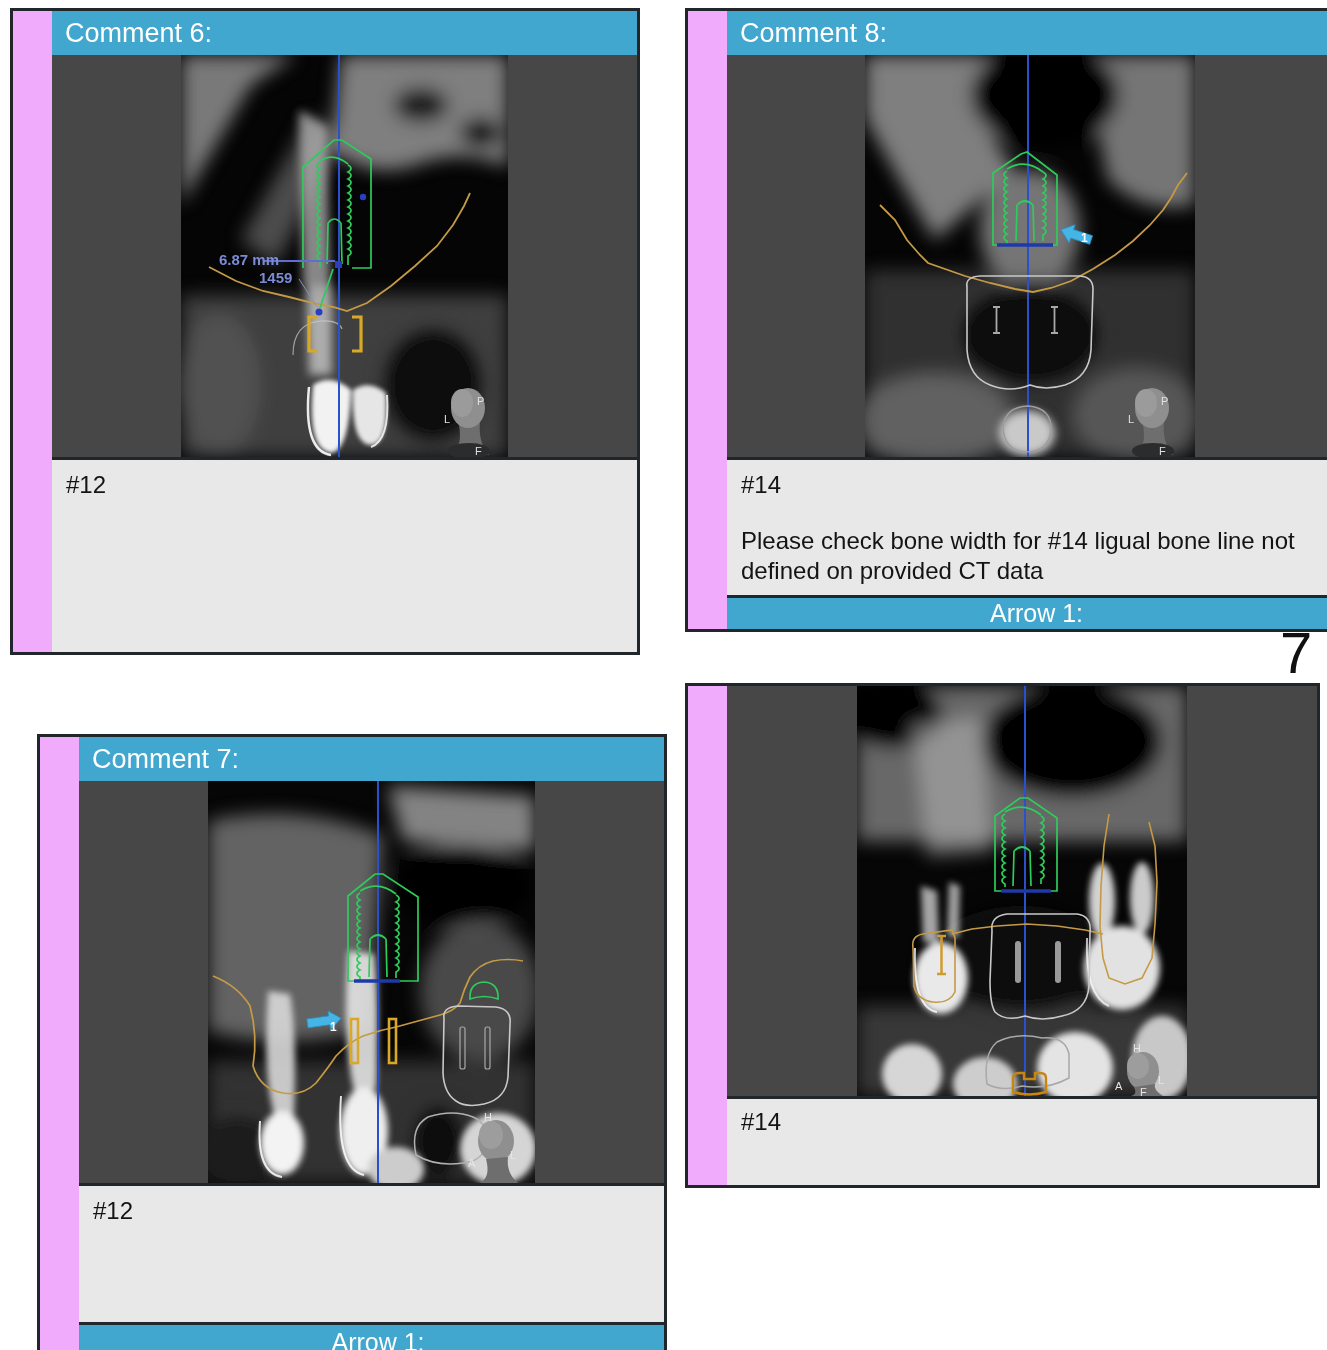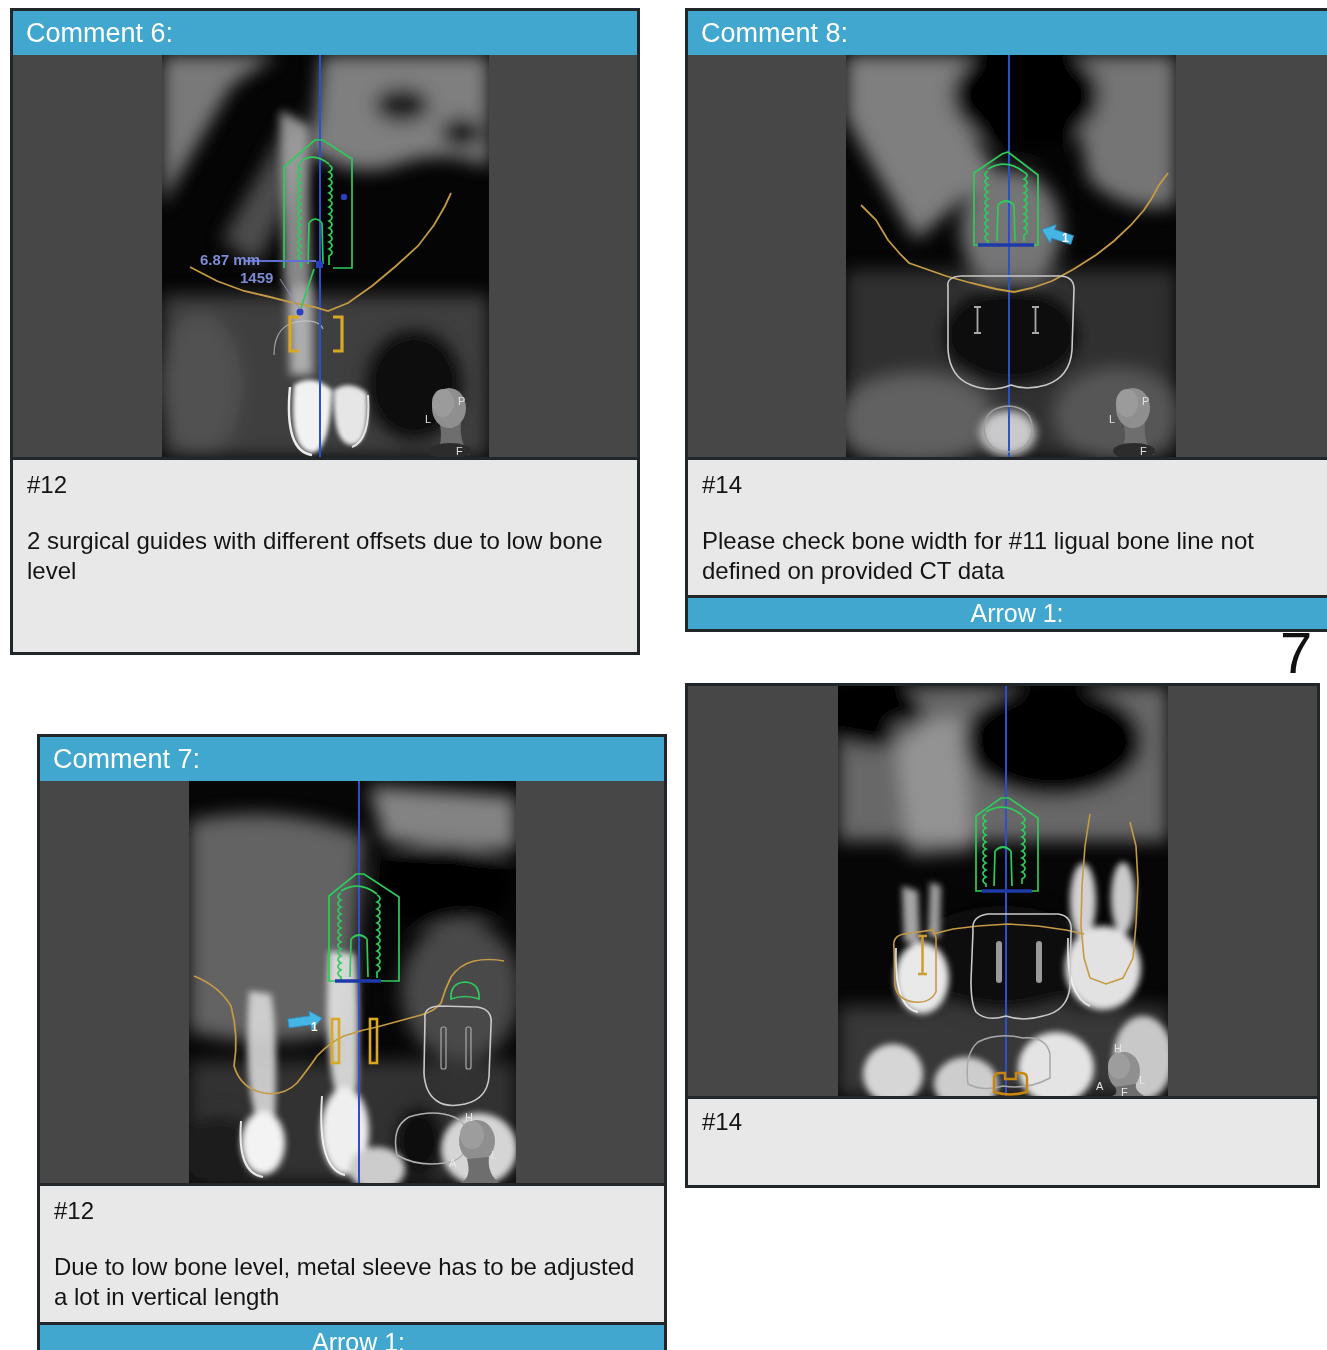--- a/index.html
+++ b/index.html
@@ -1,19 +1,19 @@
 <!DOCTYPE html>
 <html><head>
 <meta charset="utf-8">
 <style>
   html,body{margin:0;padding:0;}
   body{width:1327px;height:1350px;background:#ffffff;position:relative;
        font-family:"Liberation Sans",sans-serif;}
-  .panel{position:absolute;border:3px solid #20262a;background:#737373;
-         display:flex;flex-direction:column;box-sizing:border-box;}
+  .panel{position:absolute;border:3px solid #20262a;background:#f0abfc;
+         display:flex;flex-direction:column;box-sizing:border-box;padding-left:39px;}
   #panel-c6{left:10px;top:8px;width:630px;height:647px;}
   #panel-c8{left:685px;top:8px;width:651px;height:624px;}
   #panel-c7{left:10px;top:734px;width:630px;height:628px;margin-left:27px;}
   #panel-c9{left:685px;top:683px;width:635px;height:505px;}
   .panel-header{flex:0 0 44px;background:#41a7cf;color:#ffffff;display:flex;
                 align-items:center;padding-left:13px;font-size:27px;}
   .image-area{flex:0 0 auto;background:#474747;display:flex;justify-content:center;
               overflow:hidden;}
   .text-area{flex:1 1 auto;background:#e8e8e8;color:#141414;
              padding:10px 14px 0 14px;font-size:24px;line-height:1.26;
@@ -95,21 +95,20 @@
         <ellipse cx="287" cy="353" rx="17" ry="20" fill="#8f8f8f"></ellipse>
         <ellipse cx="281" cy="348" rx="11" ry="14" fill="#9b9b9b"></ellipse>
         <text x="296" y="350" fill="#e0e0e0" font-size="11">P</text>
         <text x="263" y="368" fill="#e0e0e0" font-size="11">L</text>
         <text x="294" y="400" fill="#e0e0e0" font-size="11">F</text>
       </g>
     </svg>
   </div>
   <div class="text-area">
     <div class="tooth">#12</div>
-    <div>2 surgical guides with different offsets due to low bone level</div>
   </div>
 </section>
 
 <section class="panel" id="panel-c8">
   <div class="panel-header">
     <span>Comment 8:</span>
   </div>
   <div class="image-area" style="flex-basis:402px">
     <svg width="330" height="402" viewBox="0 0 330 402">
       <defs>
@@ -162,21 +161,21 @@
         <ellipse cx="287" cy="353" rx="17" ry="20" fill="#8f8f8f"></ellipse>
         <ellipse cx="281" cy="348" rx="11" ry="14" fill="#9b9b9b"></ellipse>
         <text x="296" y="350" fill="#e0e0e0" font-size="11">P</text>
         <text x="263" y="368" fill="#e0e0e0" font-size="11">L</text>
         <text x="294" y="400" fill="#e0e0e0" font-size="11">F</text>
       </g>
     </svg>
   </div>
   <div class="text-area">
     <div class="tooth">#14</div>
-    <div>Please check bone width for #11 ligual bone line not defined on provided CT data</div>
+    <div>Please check bone width for #14 ligual bone line not defined on provided CT data</div>
   </div>
   <div class="arrow-bar">
     <span>Arrow 1:</span>
   </div>
 </section>
 
 <div class="pagenum">7</div>
 
 <section class="panel" id="panel-c7">
   <div class="panel-header">
@@ -244,21 +243,20 @@
         <ellipse cx="283" cy="354" rx="12" ry="14" fill="#9d9d9d"></ellipse>
         <path d="M278,378 Q283,396 272,402 L310,402 Q298,392 300,376 Z" fill="#6e6e6e"></path>
         <text x="276" y="340" fill="#e6e6e6" font-size="11">H</text>
         <text x="260" y="386" fill="#e6e6e6" font-size="11">A</text>
         <text x="302" y="378" fill="#e6e6e6" font-size="11">L</text>
       </g>
     </svg>
   </div>
   <div class="text-area">
     <div class="tooth">#12</div>
-    <div>Due to low bone level, metal sleeve has to be adjusted a lot in vertical length</div>
   </div>
   <div class="arrow-bar" style="flex-basis:34px">
     <span>Arrow 1:</span>
   </div>
 </section>
 
 <section class="panel" id="panel-c9">
   <div class="image-area" style="flex-basis:410px">
     <svg width="330" height="410" viewBox="0 0 330 410">
       <defs>

